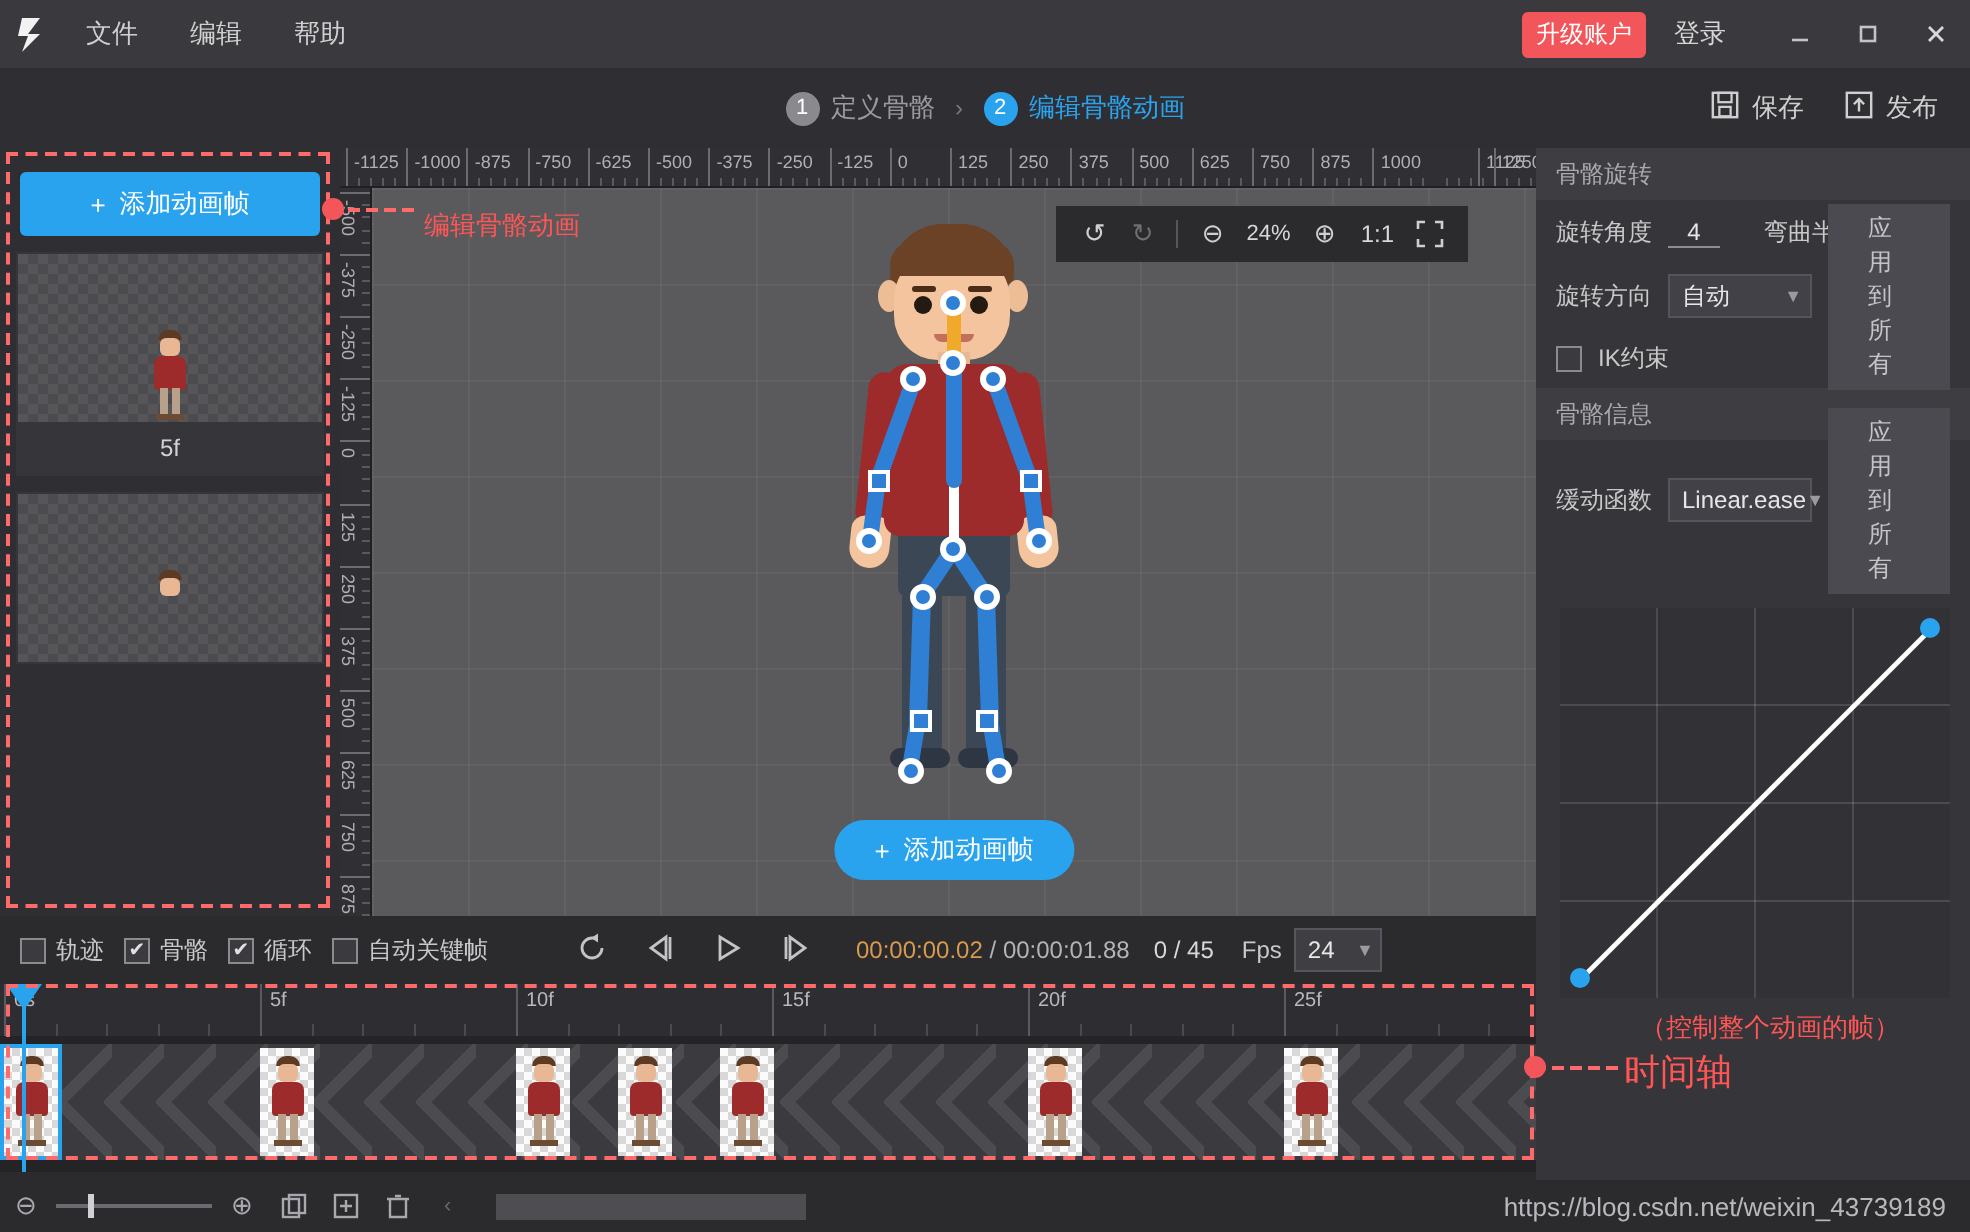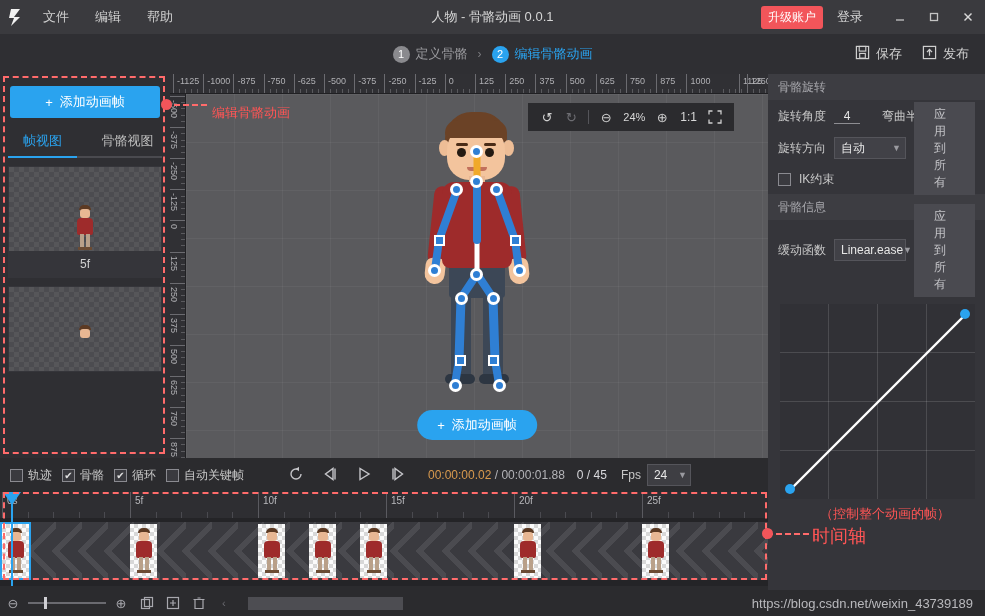--- a/index.html
+++ b/index.html
@@ -294,21 +294,20 @@
 
   <div class="titlebar">
     <div class="logo-mark">
       <svg width="13" height="17" viewBox="0 0 13 17">
           <path d="M2 0 L11 0 L5 8 L11 8 L2 17 L5 9 L0 9 Z" fill="#f2f2f2"></path>
         </svg>
     </div>
     <div class="menu-item">文件</div>
     <div class="menu-item">编辑</div>
     <div class="menu-item">帮助</div>
-    <div class="title-center">人物 - 骨骼动画 0.0.1</div>
     <div class="title-right">
       <div class="upgrade-badge">升级账户</div>
       <div class="login-link">登录</div>
       <div class="win-btn">
         <svg width="12" height="12" viewBox="0 0 12 12">
             <line x1="2" y1="9" x2="10" y2="9" stroke="#c4c4c4" stroke-width="1.3"></line>
           </svg>
       </div>
       <div class="win-btn">
         <svg width="12" height="12" viewBox="0 0 12 12">
@@ -356,26 +355,20 @@
         </span>
         <span>发布</span>
       </div>
     </div>
   </div>
 
   <div class="leftpanel">
     <div class="add-frame-btn">
       <span>+</span>
       <span>添加动画帧</span>
-    </div>
-    <div class="tabs">
-      <div class="tab active">帧视图</div>
-      <div class="tab inactive">骨骼视图</div>
-      <div class="tab-underline active"></div>
-      <div class="tab-underline rest"></div>
     </div>
     <div class="frame-list">
       <div class="frame-card">
         <div class="frame-thumb">
           <div class="mini">
             <i class="hair"></i>
               <i class="head"></i>
               <i class="torso"></i>
             <i class="legL"></i>
               <i class="legR"></i>

